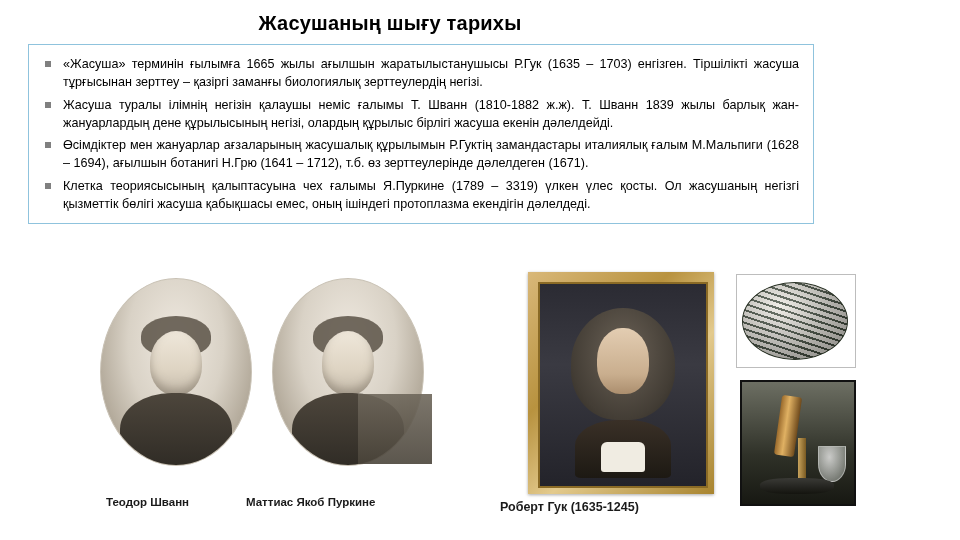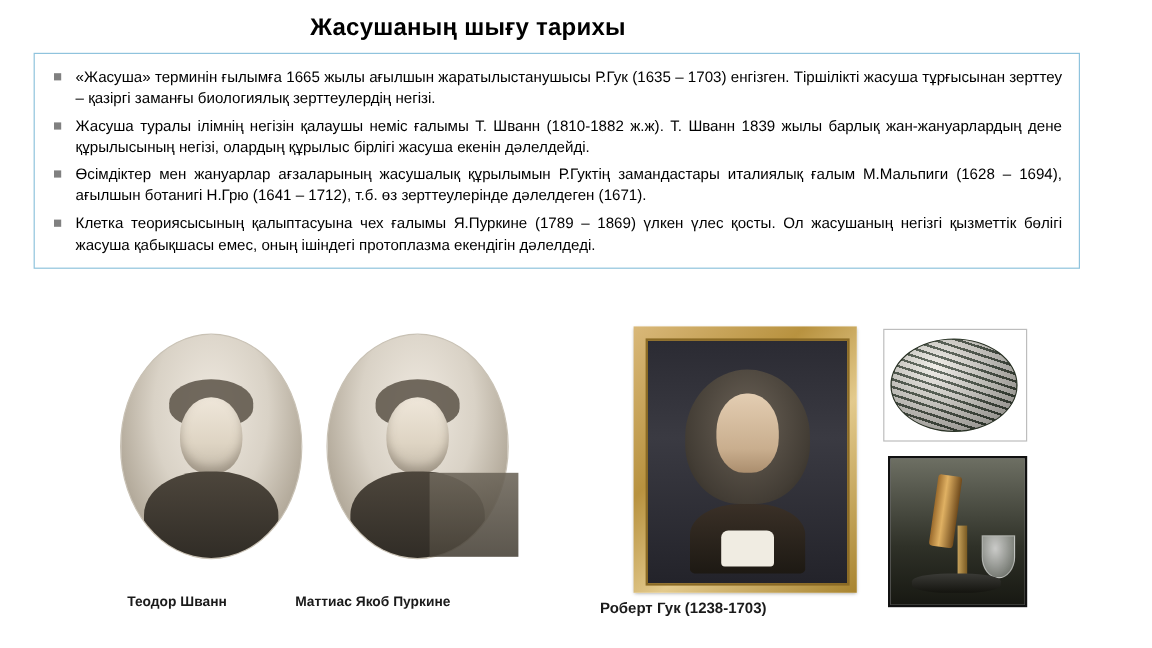--- a/index.html
+++ b/index.html
@@ -27,21 +27,21 @@
     text-align: center;
     font-size: 20px;
     font-weight: bold;
     color: #000000;
     letter-spacing: 0.2px;
   }
   .text-box {
     position: absolute;
     top: 44px;
     left: 28px;
-    width: 872px;
+    width: 786px;
     box-sizing: border-box;
     border: 1px solid #8fc3dd;
     padding: 10px 14px 10px 10px;
     background: #ffffff;
   }
   ul.bullets {
     list-style: none;
     margin: 0;
     padding: 0;
   }
@@ -306,21 +306,21 @@
 
 <div class="slide">
 
   <div class="slide-title">Жасушаның шығу тарихы</div>
 
   <div class="text-box">
     <ul class="bullets">
       <li>«Жасуша» терминін ғылымға 1665 жылы ағылшын жаратылыстанушысы Р.Гук (1635 – 1703) енгізген. Тіршілікті жасуша тұрғысынан зерттеу – қазіргі заманғы биологиялық зерттеулердің негізі.</li>
       <li>Жасуша туралы ілімнің негізін қалаушы неміс ғалымы Т. Шванн (1810-1882 ж.ж). Т. Шванн 1839 жылы барлық жан-жануарлардың дене құрылысының негізі, олардың құрылыс бірлігі жасуша екенін дәлелдейді.</li>
       <li>Өсімдіктер мен жануарлар ағзаларының жасушалық құрылымын Р.Гуктің замандастары италиялық ғалым М.Мальпиги (1628 – 1694), ағылшын ботанигі Н.Грю (1641 – 1712), т.б. өз зерттеулерінде дәлелдеген (1671).</li>
-      <li>Клетка теориясысының қалыптасуына чех ғалымы Я.Пуркине (1789 – 1869) үлкен үлес қосты. Ол жасушаның негізгі қызметтік бөлігі жасуша қабықшасы емес, оның ішіндегі протоплазма екендігін дәлелдеді.</li>
+      <li>Клетка теориясысының қалыптасуына чех ғалымы Я.Пуркине (1789 – 3319) үлкен үлес қосты. Ол жасушаның негізгі қызметтік бөлігі жасуша қабықшасы емес, оның ішіндегі протоплазма екендігін дәлелдеді.</li>
     </ul>
   </div>
 
   <div class="img-area">
 
     <div class="engraving-group">
       <div class="portrait-oval p1">
         <div class="hair"></div>
         <div class="face"></div>
         <div class="collar"></div>
@@ -338,21 +338,21 @@
     </div>
 
     <div class="frame-wrap">
       <div class="frame-inner">
         <div class="hooke-hair"></div>
         <div class="hooke-face"></div>
         <div class="hooke-collar"></div>
         <div class="hooke-bib"></div>
       </div>
     </div>
-    <div class="caption cap-hooke">Роберт Гук (1238-1703)</div>
+    <div class="caption cap-hooke">Роберт Гук (1635-1245)</div>
 
     <div class="cork-box"></div>
     <div class="cork"></div>
 
     <div class="micro">
       <div class="micro-tube"></div>
       <div class="micro-stand"></div>
       <div class="micro-glass"></div>
       <div class="micro-base"></div>
     </div>

